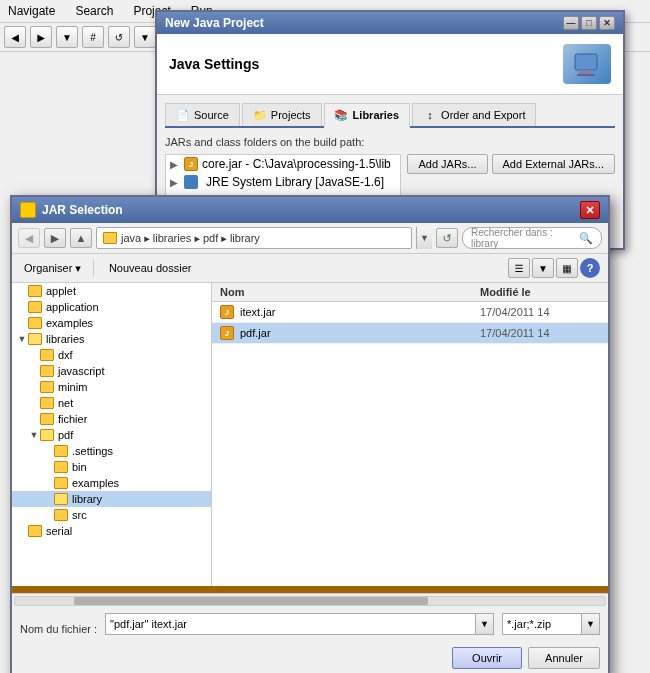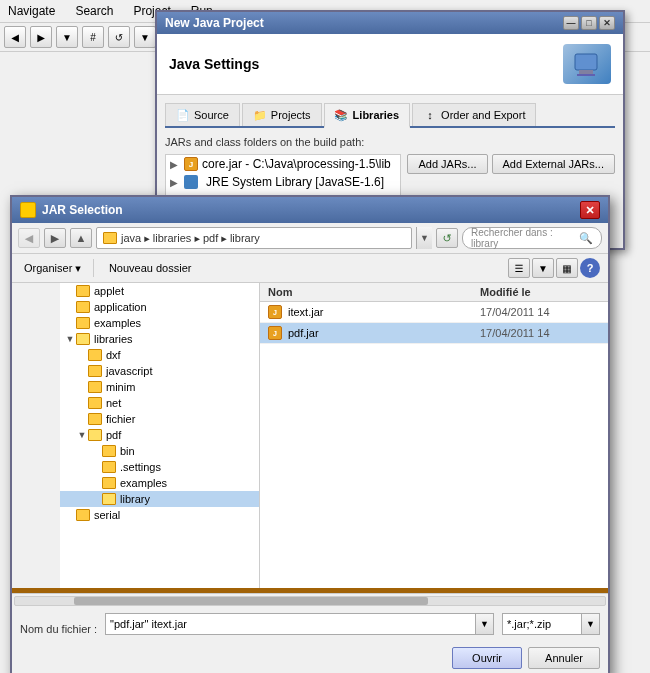--- a/index.html
+++ b/index.html
@@ -437,22 +437,21 @@
       justify-content: center;
       font-weight: bold;
       font-size: 11px;
       cursor: pointer;
     }
 
     
     .file-browser {
       display: flex;
       height: 310px;
-      border-bottom: 5px solid #a16207;
-      padding-left: 48px;
+      border-bottom: 7px solid #a16207;
     }
 
     
     .tree-panel {
       width: 200px;
       border-right: 1px solid #ccc;
       background: white;
       overflow-y: auto;
       overflow-x: hidden;
     }
@@ -872,39 +871,45 @@
         <div class="tree-item">
           <span class="tree-indent" style="width:16px;"></span>
           <span class="tree-expand">▼</span>
           <div class="folder-icon open"></div>
           <span>pdf</span>
         </div>
         <div class="tree-item">
           <span class="tree-indent" style="width:30px;"></span>
           <span class="tree-expand"></span>
           <div class="folder-icon"></div>
+          <span>.settings</span>
+        </div>
+        <div class="tree-item">
+          <span class="tree-indent" style="width:30px;"></span>
+          <span class="tree-expand"></span>
+          <div class="folder-icon"></div>
           <span>bin</span>
-        </div>
-        <div class="tree-item">
-          <span class="tree-indent" style="width:30px;"></span>
-          <span class="tree-expand"></span>
-          <div class="folder-icon"></div>
-          <span>.settings</span>
         </div>
         <div class="tree-item">
           <span class="tree-indent" style="width:30px;"></span>
           <span class="tree-expand"></span>
           <div class="folder-icon"></div>
           <span>examples</span>
         </div>
         <div class="tree-item selected">
           <span class="tree-indent" style="width:30px;"></span>
           <span class="tree-expand"></span>
           <div class="folder-icon open"></div>
           <span>library</span>
+        </div>
+        <div class="tree-item">
+          <span class="tree-indent" style="width:30px;"></span>
+          <span class="tree-expand"></span>
+          <div class="folder-icon"></div>
+          <span>src</span>
         </div>
         <div class="tree-item">
           <span class="tree-indent" style="width:4px;"></span>
           <span class="tree-expand"></span>
           <div class="folder-icon"></div>
           <span>serial</span>
         </div>
       </div>
     </div>
 

